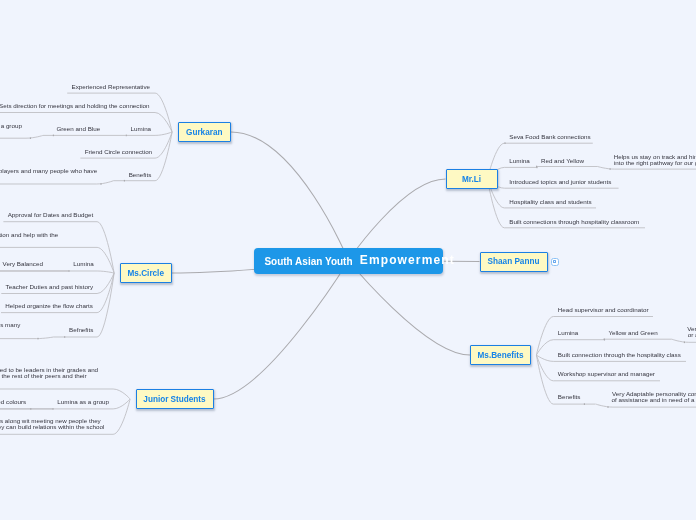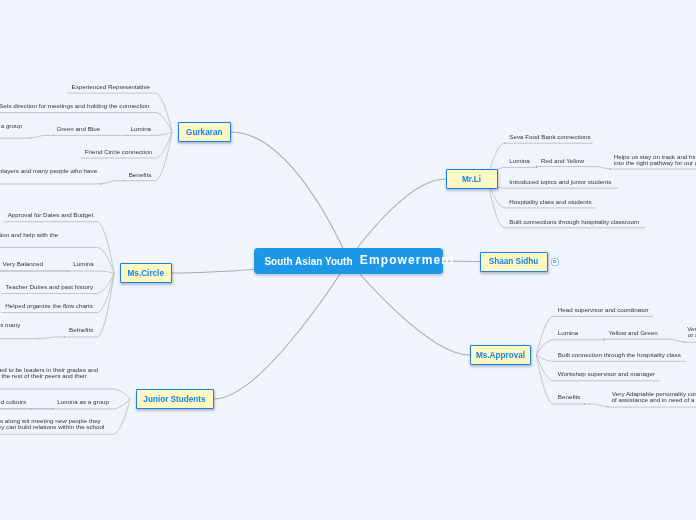--- a/index.html
+++ b/index.html
@@ -155,23 +155,23 @@
       <path class="ln" d="M 744 407.1 L 612.9 407.1"></path>
       <path class="ln" d="M 612.9 407.1 C 604.4 407.1 595.9 404.1 595.9 404.1"></path>
       <rect class="dot" x="607.45" y="406.3" width="1.1" height="1.6"></rect>
       <text class="lt" x="612" y="402"><tspan x="612" dy="-6.3">Very Adaptable personality comes</tspan><tspan x="611.5" dy="6.3">of assistance and in need of a</tspan></text>
     </svg>
   <div id="nodes">
       <div class="node" style="left: 177.5px; top: 122px; width: 53.5px; height: 20px;">Gurkaran</div>
       <div class="node" style="left: 119.5px; top: 263px; width: 52.5px; height: 20px;">Ms.Circle</div>
       <div class="node" style="left: 135.5px; top: 389px; width: 78px; height: 20px;">Junior Students</div>
       <div class="node" style="left: 445.5px; top: 169px; width: 52px; height: 20px;">Mr.Li</div>
-      <div class="node" style="left: 479.5px; top: 251.5px; width: 68px; height: 20px;">Shaan Sidhu</div>
+      <div class="node" style="left: 479.5px; top: 251.5px; width: 68px; height: 20px;">Shaan Pannu</div>
       <div class="badge" style="left: 550.5px; top: 257.5px;">
         <i></i>
       </div>
-      <div class="node" style="left: 470px; top: 345px; width: 61px; height: 20px;">Ms.Approval</div>
+      <div class="node" style="left: 470px; top: 345px; width: 61px; height: 20px;">Ms.Benefits</div>
       <div class="rootnode" style="left: 254px; top: 247.5px; width: 189px; height: 26px;">
         <span class="rn-a" style="left: 10.4px; bottom: 6.6px;">South Asian Youth</span>
         <span class="rn-b" style="left: 105.8px; bottom: 6.6px;">Empowerment</span>
       </div>
     </div>
 </div>
 
 </body></html>

